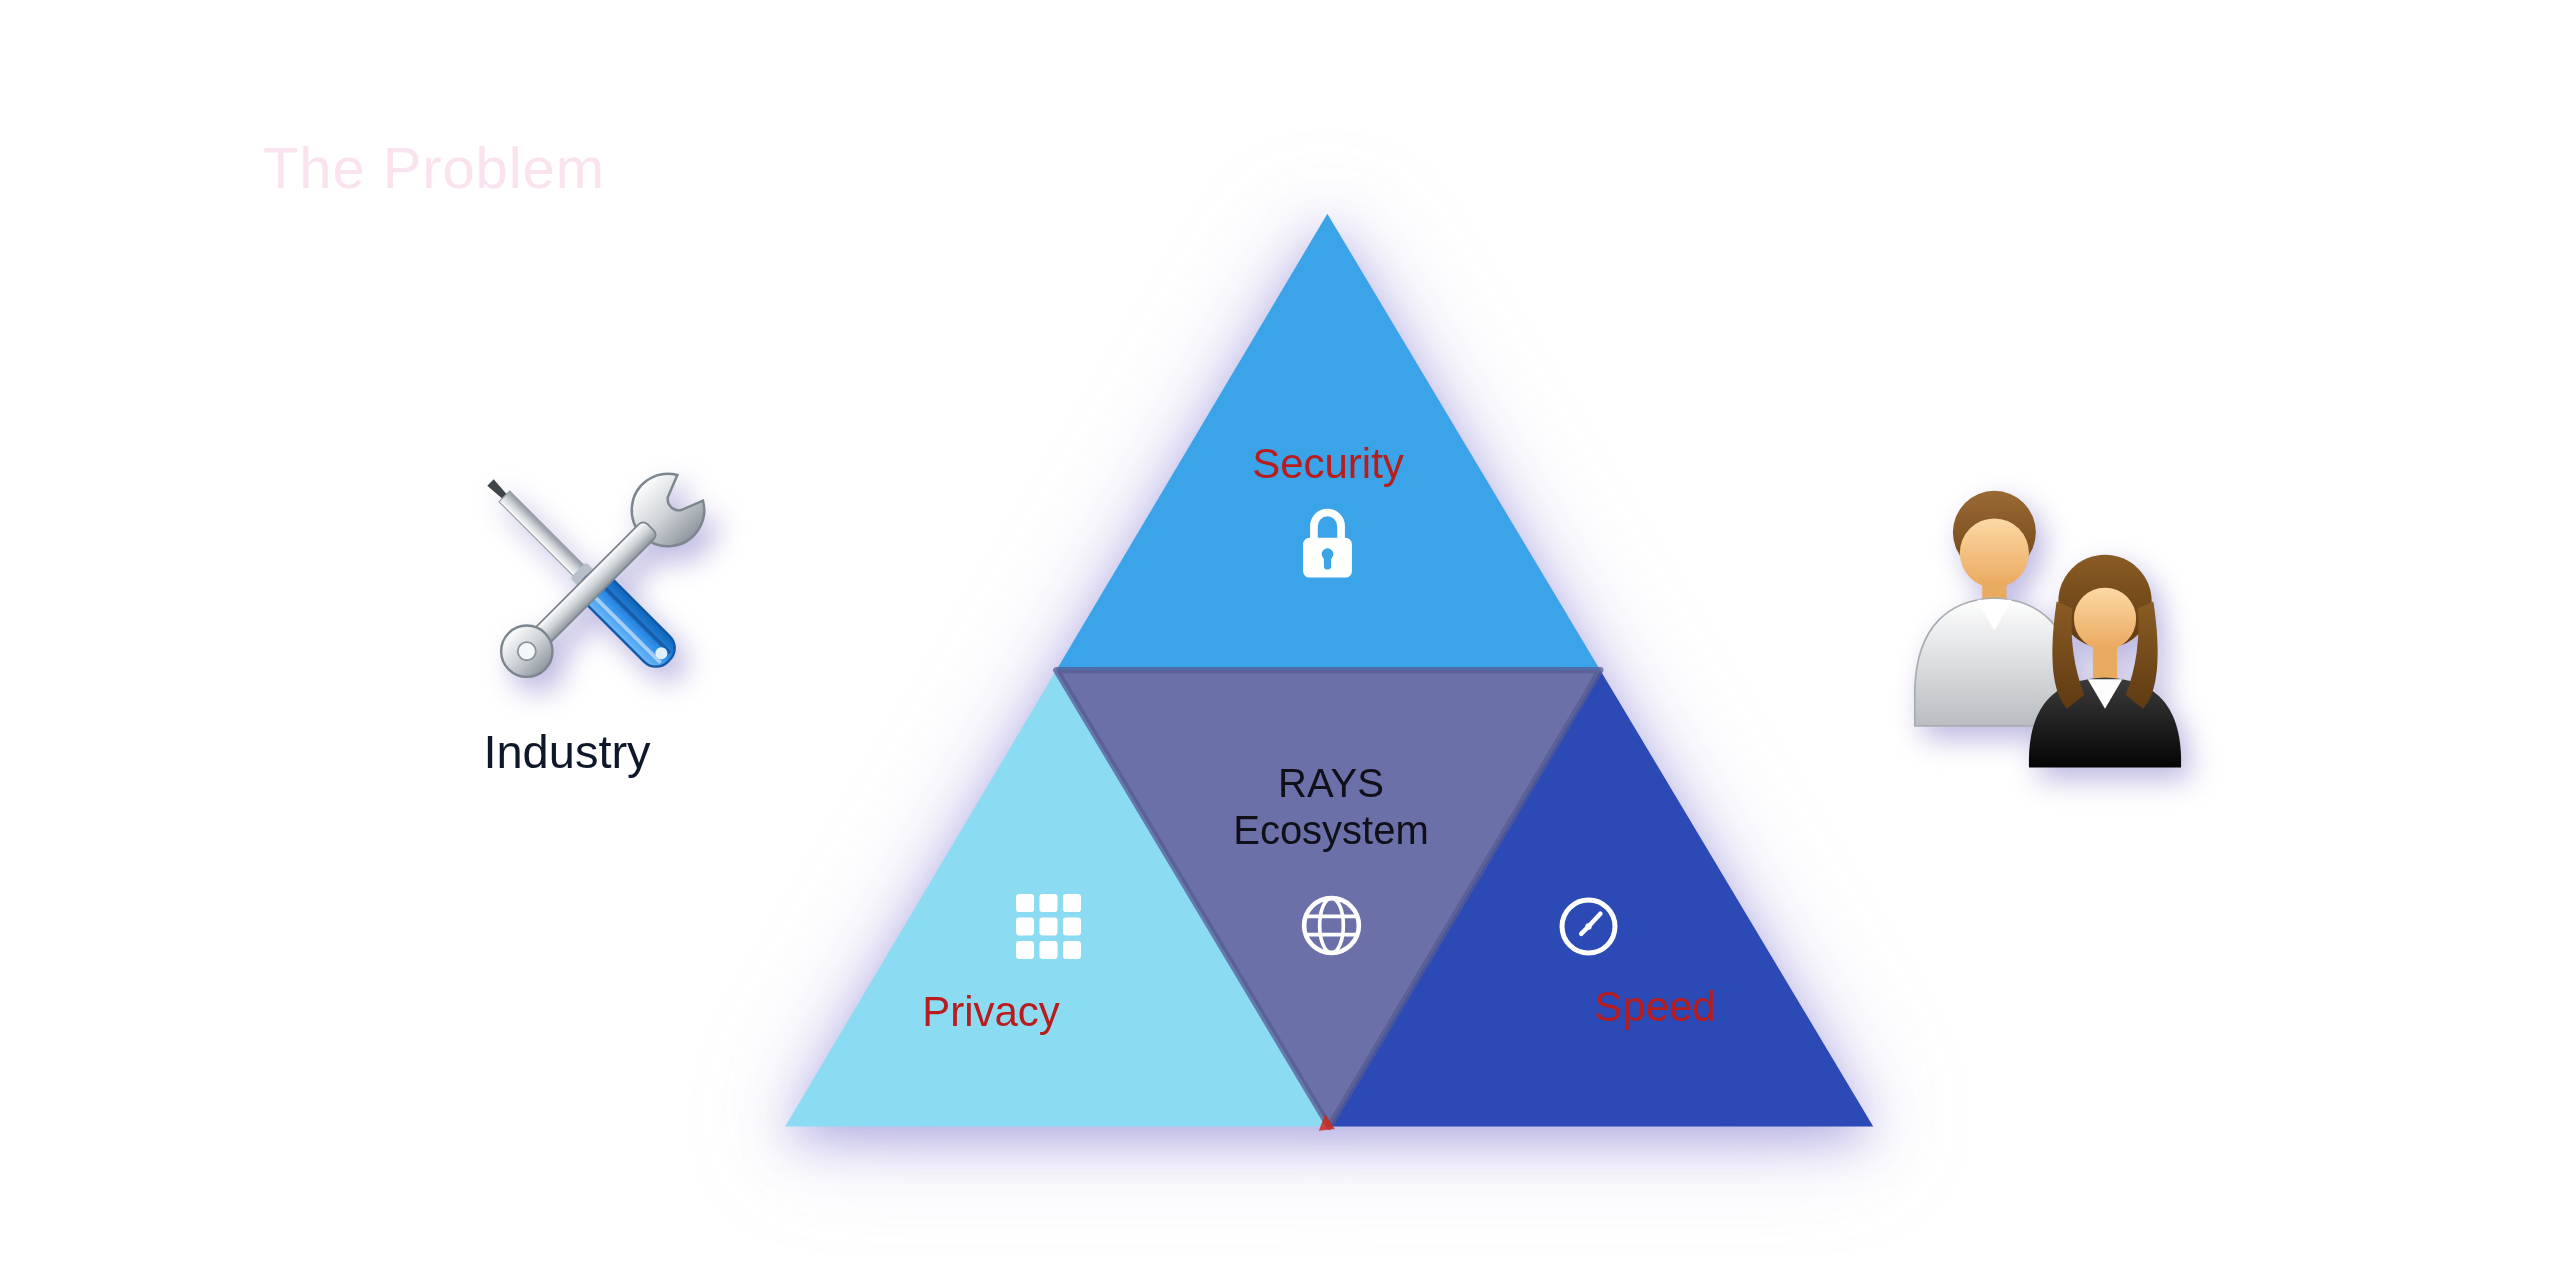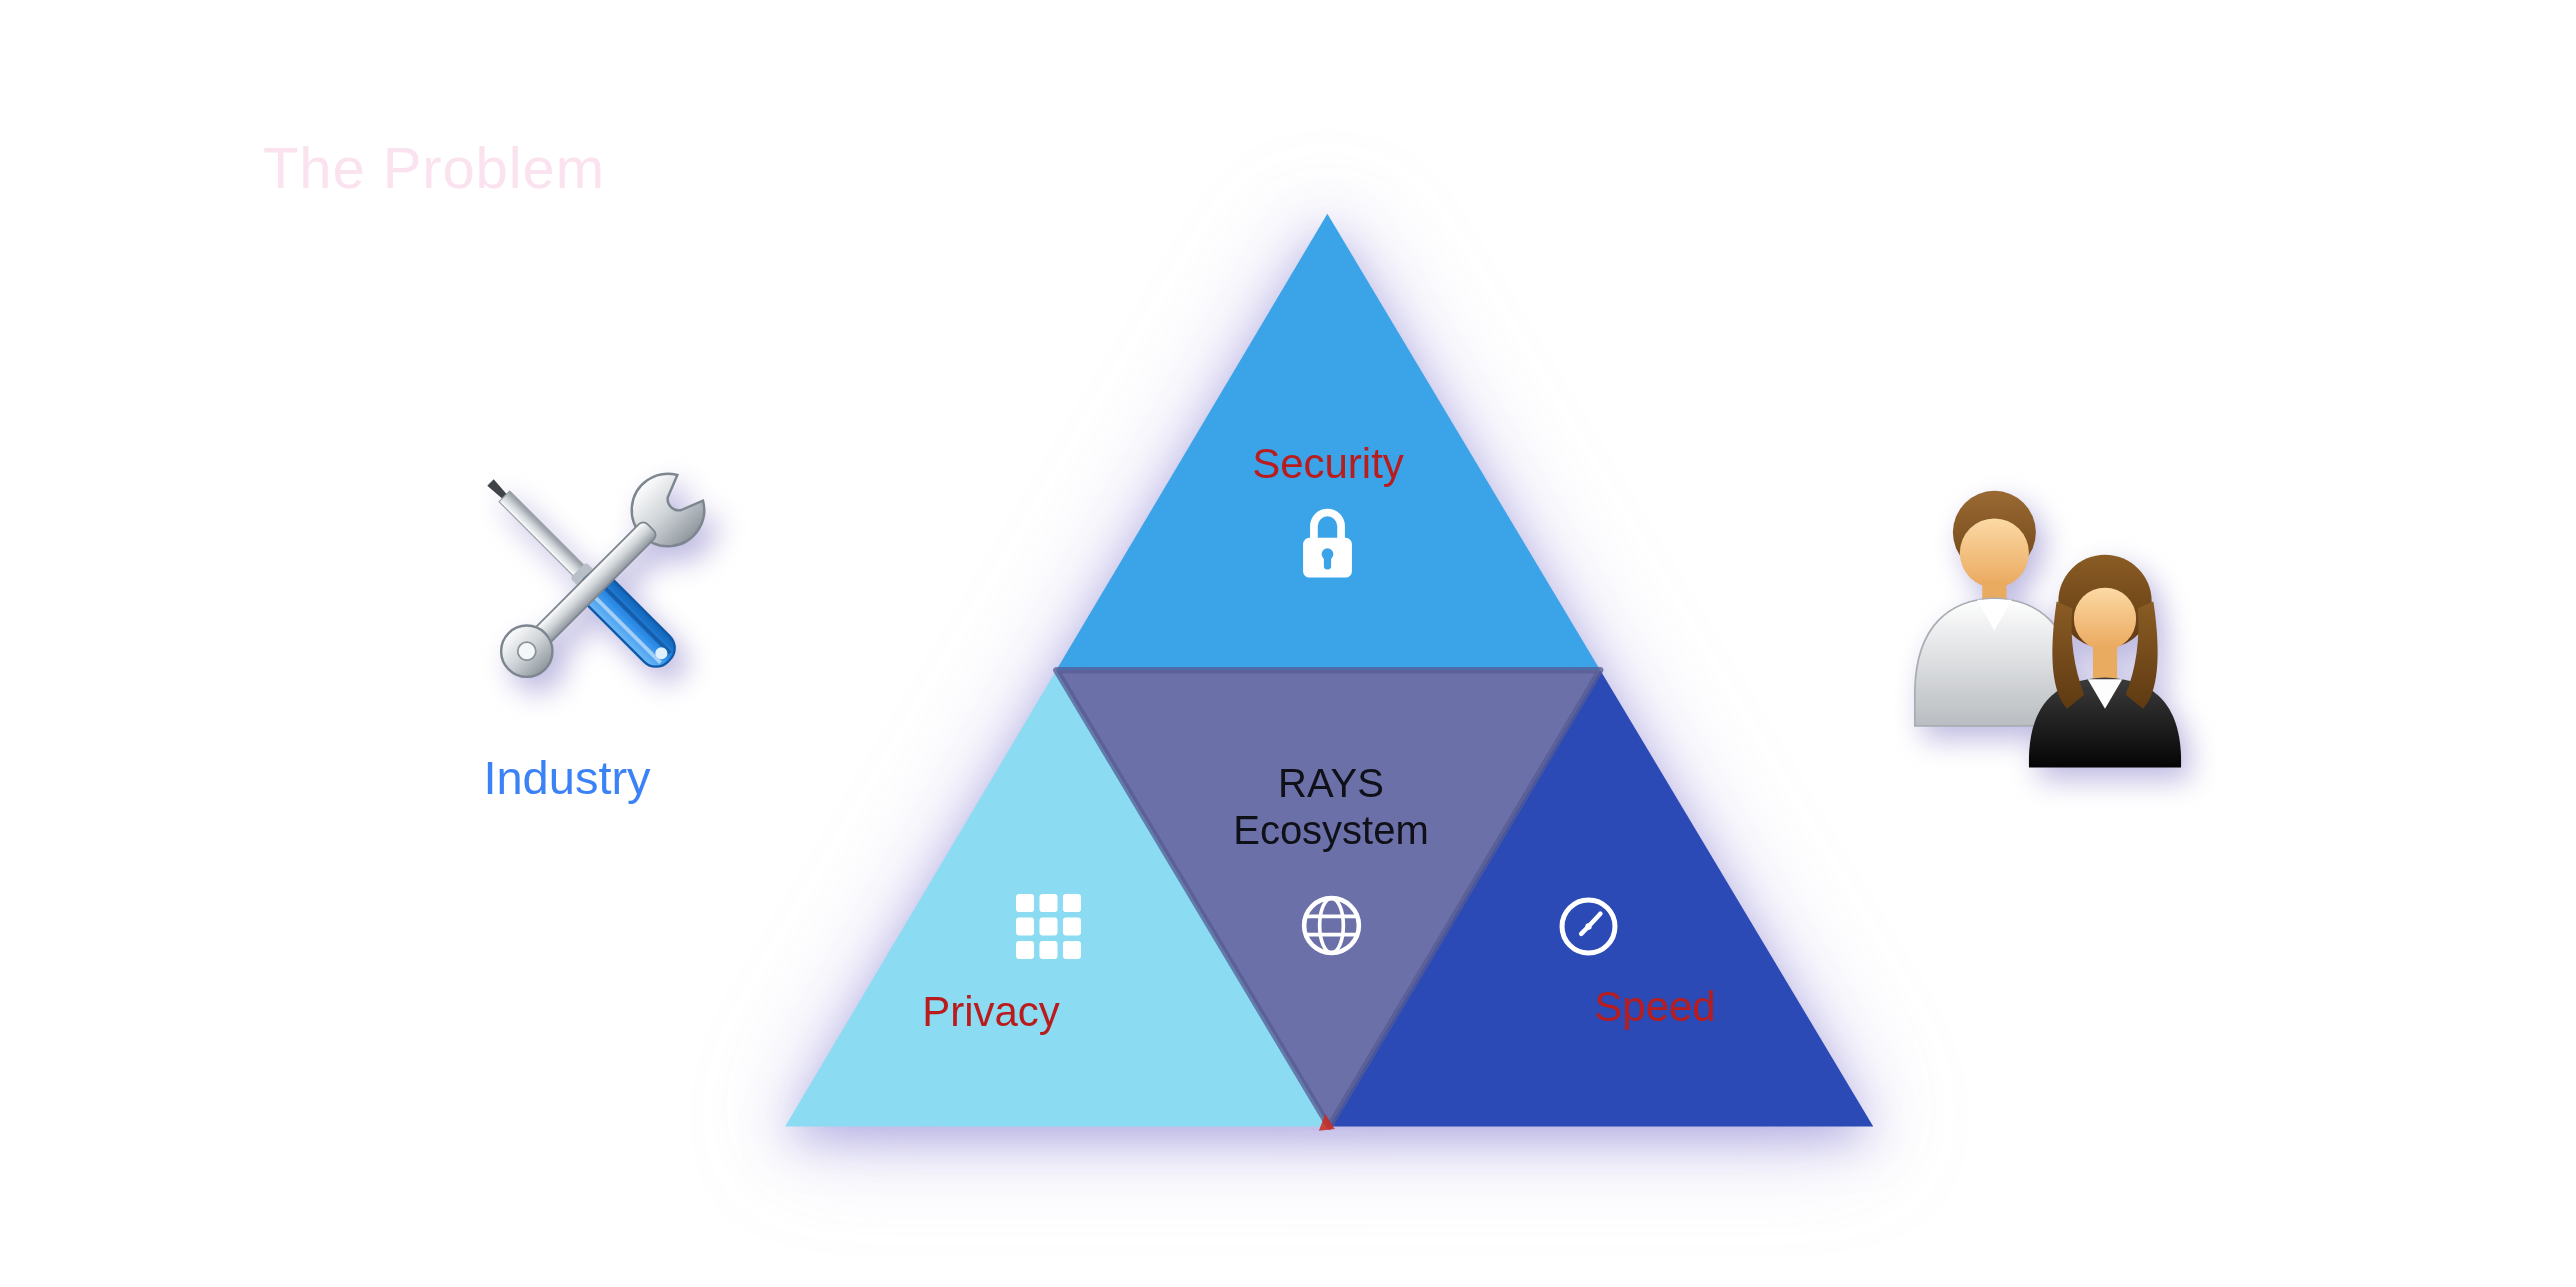--- a/index.html
+++ b/index.html
@@ -37,21 +37,21 @@
   .globe-icon-svg { left:1295px; top:889px; width:73px;  height:73px; }
   .grid-icon-svg  { left:1016px; top:894px; width:65px;  height:65px; }
   .clock-icon-svg { left:1552px; top:890px; width:73px;  height:73px; }
 
   .tools-icon-svg {
     left:442px; top:434px; width:302px; height:302px;
     filter: drop-shadow(11px 14.5px 14.5px rgba(106,96,186,0.45));
   }
   .industry-label {
     left:567px; top:724px; transform:translateX(-50%);
-    font-size:47px; color:#3b82f6; white-space:nowrap;margin-top:26px;
+    font-size:47px; color:#0f172a; white-space:nowrap;
   }
 
   .people-icon-svg {
     left:1863px; top:425px; width:363px; height:346px;
     filter: drop-shadow(9px 12.7px 14.5px rgba(106,96,186,0.45));
   }
 
   .red-mark {
     left:1318px; top:1114px; width:0; height:0;
     border-left:8.2px solid transparent; border-right:8.2px solid transparent;

